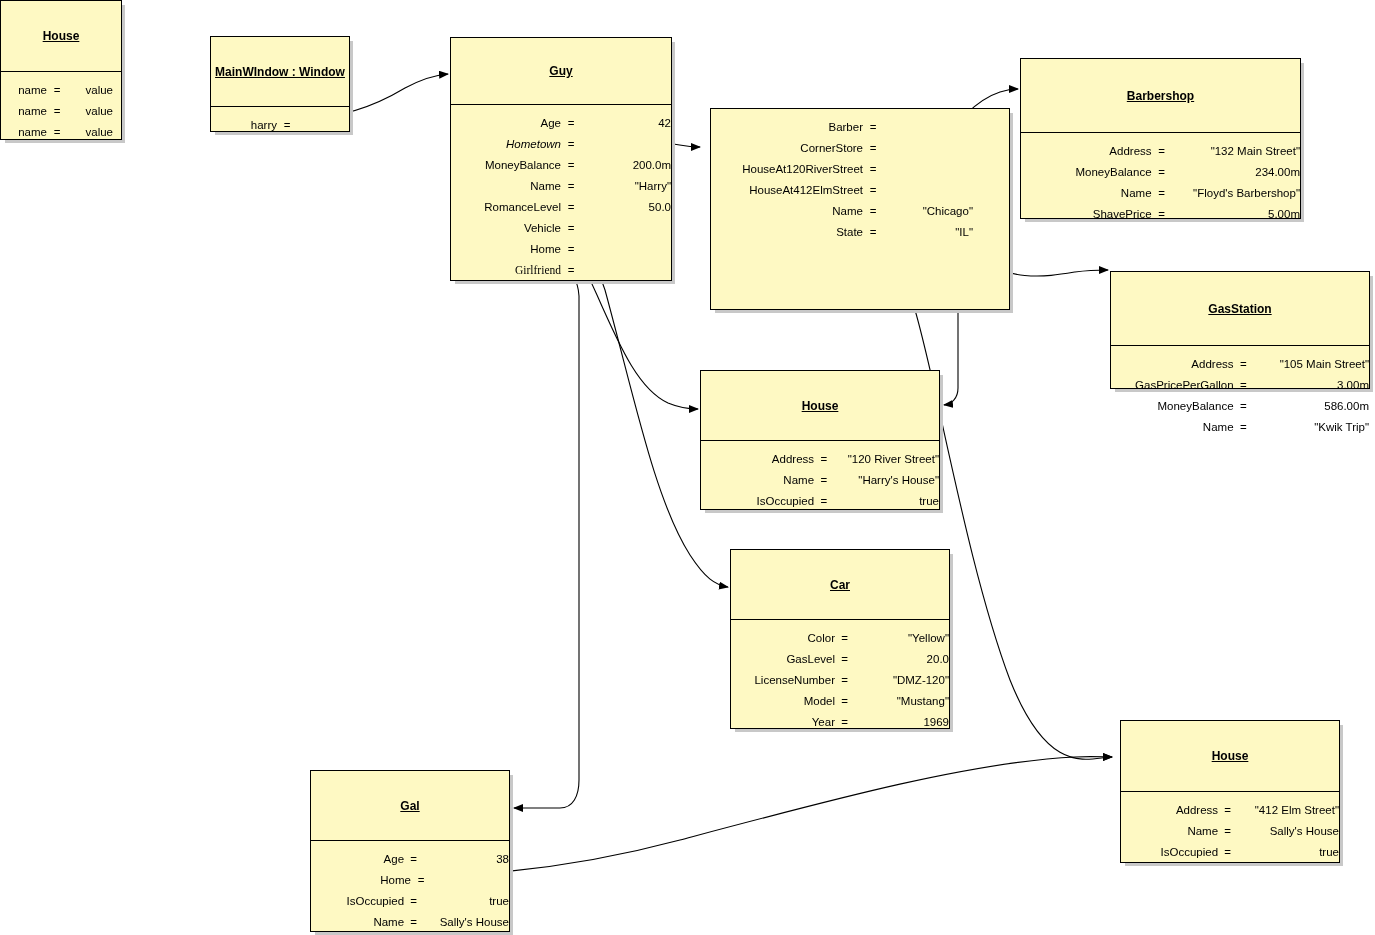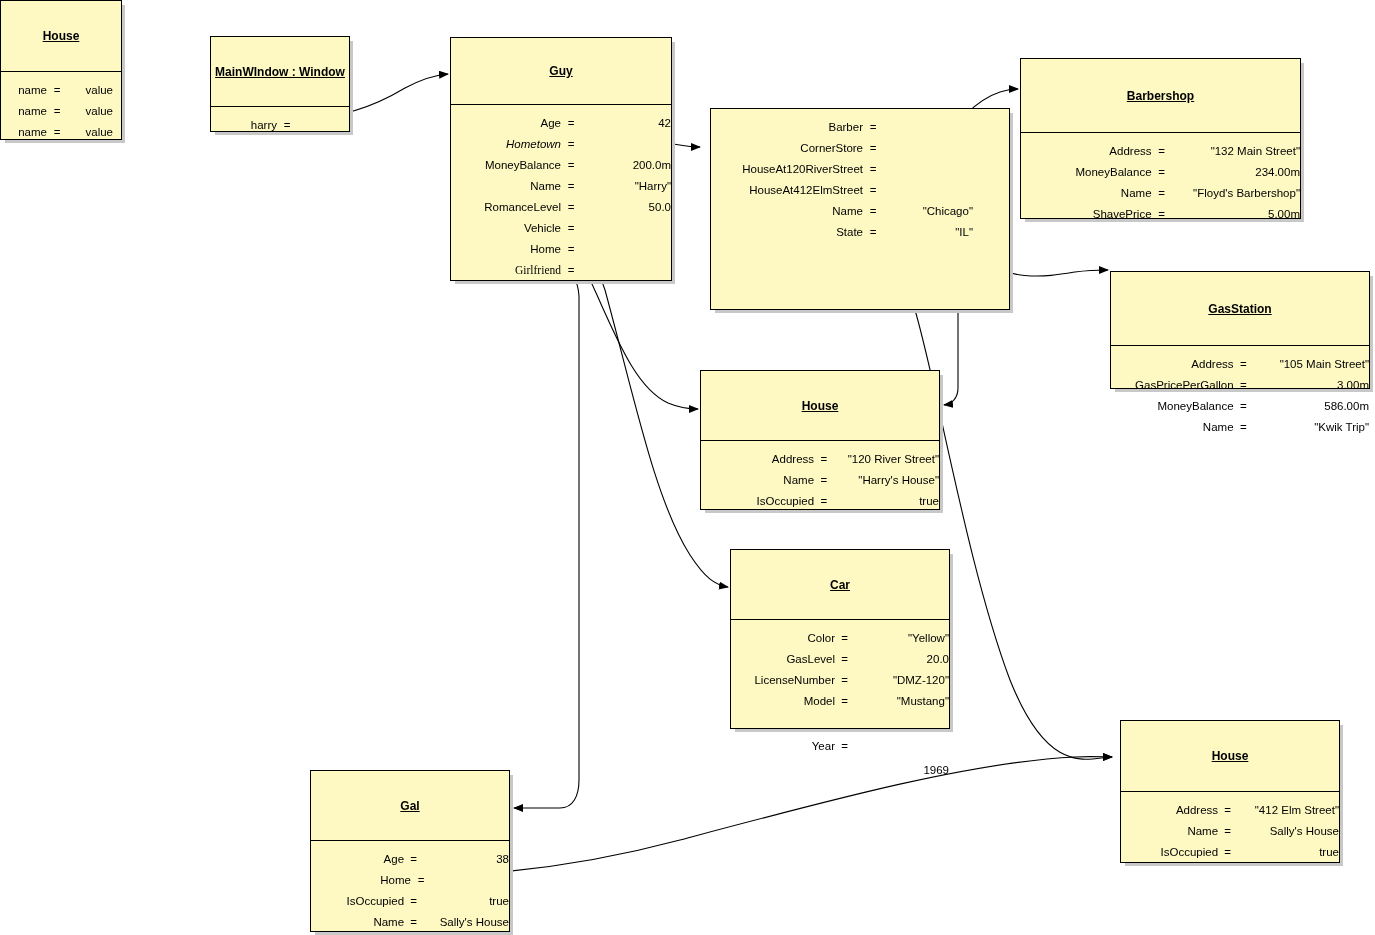--- a/index.html
+++ b/index.html
@@ -323,21 +323,21 @@
             <span class="field-value" style="width: 100px;">"DMZ-120"</span>
           </div>
           <div class="field-row">
             <span class="field-name" style="width: 110px;">Model</span>
             <span class="field-eq">=</span>
             <span class="field-value" style="width: 100px;">"Mustang"</span>
           </div>
           <div class="field-row">
             <span class="field-name" style="width: 110px;">Year</span>
             <span class="field-eq">=</span>
-            <span class="field-value" style="width: 100px; margin-top: 48px;">1969</span>
+            <span class="field-value" style="width: 100px;">1969</span>
           </div>
         </div>
       </div>
       <div class="obj-box" style="left: 310px; top: 770px; width: 200px; height: 162px;">
         <div class="obj-header" style="height: 70px;">
           <div class="obj-title">Gal</div>
         </div>
         <div class="obj-fields">
           <div class="field-row">
             <span class="field-name" style="width: 100px;">Age</span>

